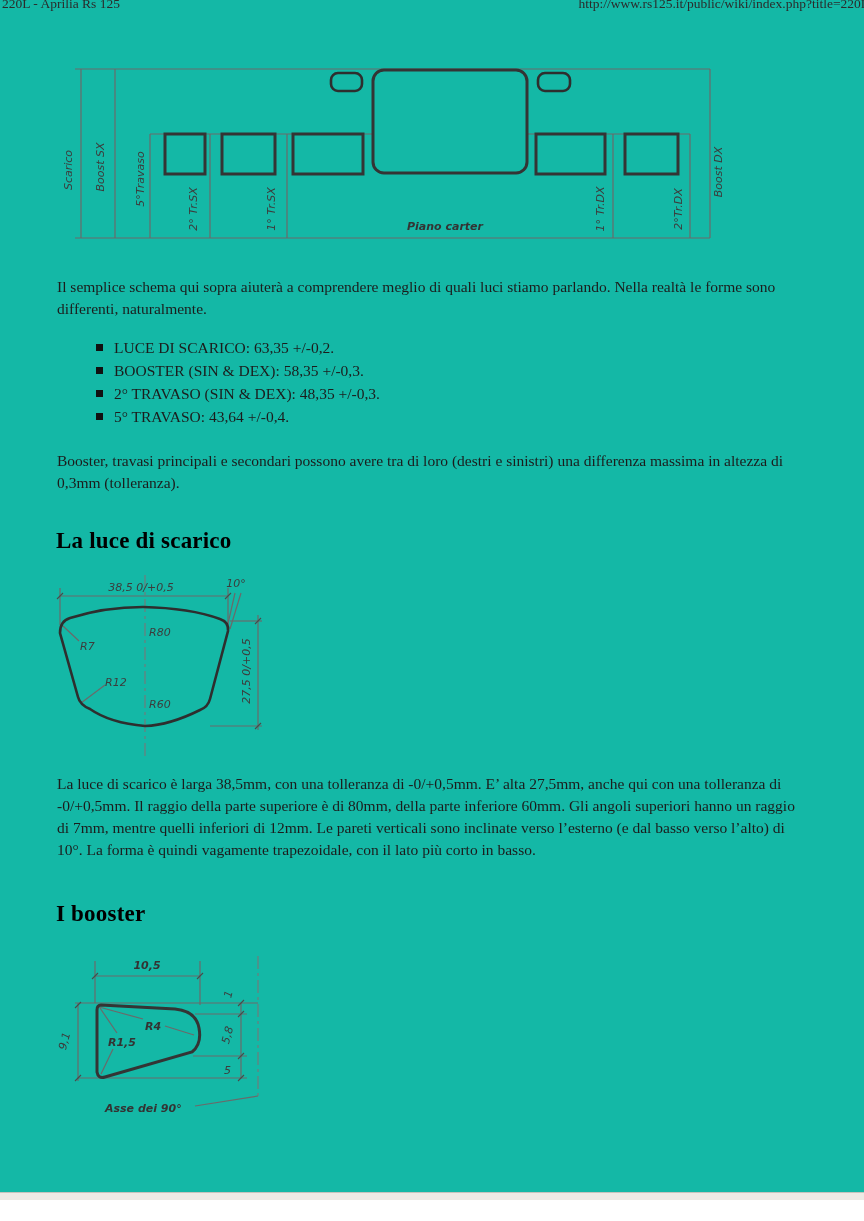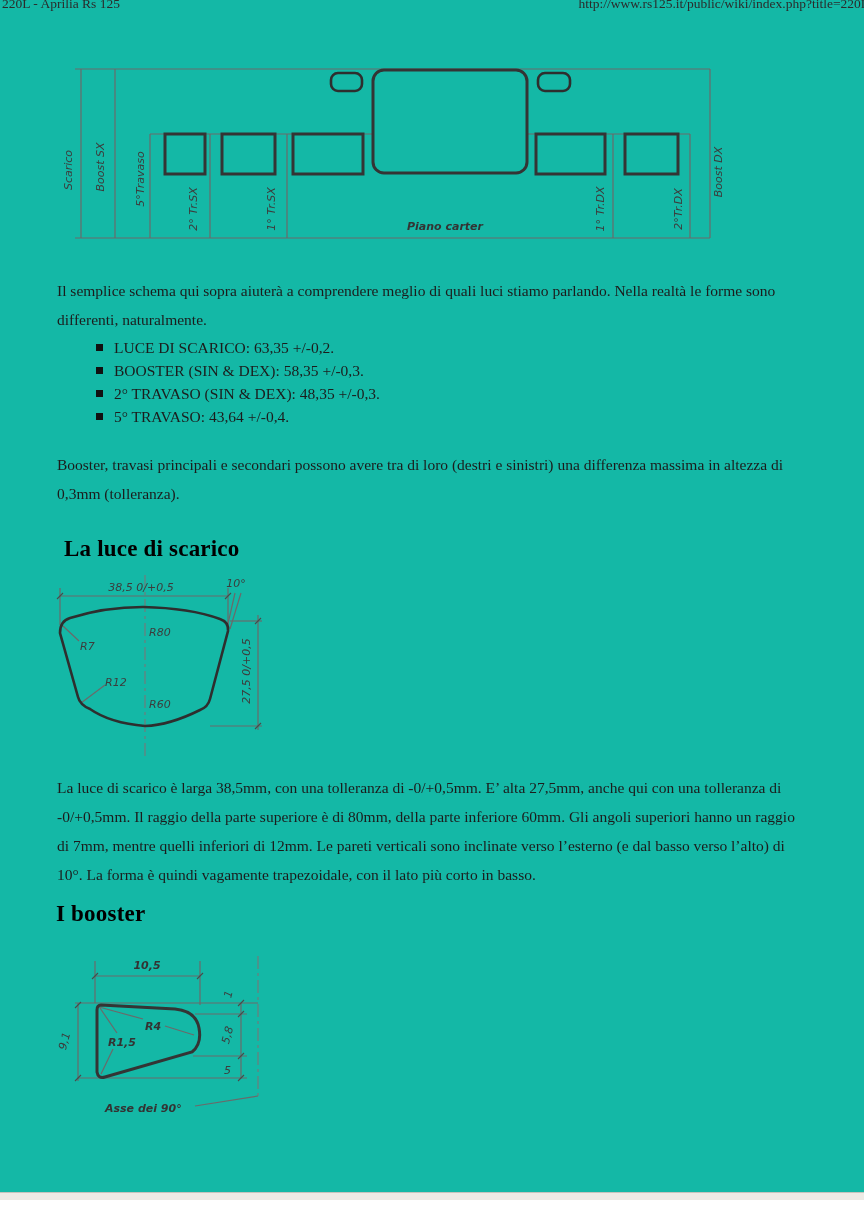--- a/index.html
+++ b/index.html
@@ -6,21 +6,21 @@
   .page {
     position:relative; width:864px; height:1200px; background:#14b8a6;
     overflow:hidden; font-family:"Liberation Serif", serif; color:#1c1c1c;
   }
   .hdr { position:absolute; top:-4px; font-size:13.5px; line-height:16px; color:#2b2b2b; white-space:nowrap; }
   .hdr-left { left:2px; }
   .hdr-right { right:-5px; }
   .ftr { position:absolute; top:1194px; font-size:13.5px; color:#2b2b2b; white-space:nowrap; }
   .ftr-left { left:3px; }
   .ftr-right { right:-4px; }
-  .para { position:absolute; left:57px; width:750px; font-size:15.5px; line-height:29px; }
+  .para { position:absolute; left:57px; width:750px; font-size:15.5px; line-height:22px; }
   .heading { position:absolute; left:56px; font-size:23px; font-weight:bold; color:#000; letter-spacing:0.2px; }
   .speclist { position:absolute; left:96px; top:336px; margin:0; padding:0; }
   .speclist li { list-style:none; margin:0; padding:0; font-size:15.5px; line-height:23px; white-space:nowrap; }
   .bullet-square { display:inline-block; width:7px; height:7px; background:#111; margin-right:11px; vertical-align:2px; }
   .diag { position:absolute; }
   .dlabel { font:italic 11px "DejaVu Sans", sans-serif; fill:#3c3c3c; }
   .dlabel-b { font:italic bold 11px "DejaVu Sans", sans-serif; fill:#333; }
   .thin { stroke:#6a6a6a; stroke-width:1.2; fill:none; }
   .thick { stroke:#343434; stroke-width:3; fill:none; }
   .med { stroke:#2e2e2e; stroke-width:2.6; fill:none; }
@@ -77,21 +77,21 @@
 
   <ul class="speclist">
     <li><span class="bullet-square"></span><span>LUCE DI SCARICO: 63,35 +/-0,2.</span></li>
     <li><span class="bullet-square"></span><span>BOOSTER (SIN &amp; DEX): 58,35 +/-0,3.</span></li>
     <li><span class="bullet-square"></span><span>2° TRAVASO (SIN &amp; DEX): 48,35 +/-0,3.</span></li>
     <li><span class="bullet-square"></span><span>5° TRAVASO: 43,64 +/-0,4.</span></li>
   </ul>
 
   <div class="para" style="top:450px;">Booster, travasi principali e secondari possono avere tra di loro (destri e sinistri) una differenza massima in altezza di 0,3mm (tolleranza).</div>
 
-  <h1 class="heading" style="top:528px; margin:8px;">La luce di scarico</h1>
+  <h1 class="heading" style="top:528px; margin:0;">La luce di scarico</h1>
 
   <svg class="diag" style="left:50px; top:573px;" width="230" height="192" viewBox="0 0 230 192">
     <line class="dash" x1="95" y1="2" x2="95" y2="184"></line>
     <g>
       <line class="thin" x1="10" y1="23" x2="178" y2="23"></line>
       <line class="thin" x1="10" y1="15" x2="10" y2="52"></line>
       <line class="thin" x1="178" y1="15" x2="178" y2="55"></line>
       <line class="tick" x1="7" y1="26" x2="13" y2="20"></line>
       <line class="tick" x1="175" y1="26" x2="181" y2="20"></line>
       <line class="thin" x1="185" y1="20" x2="177" y2="55"></line>

